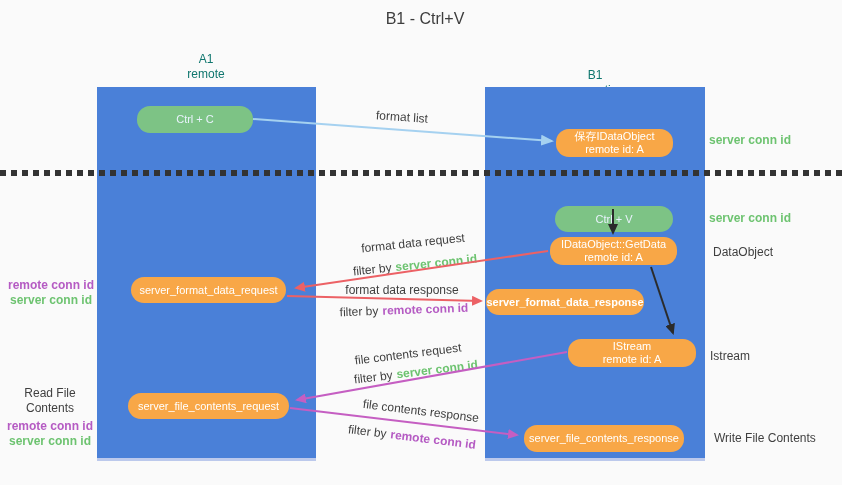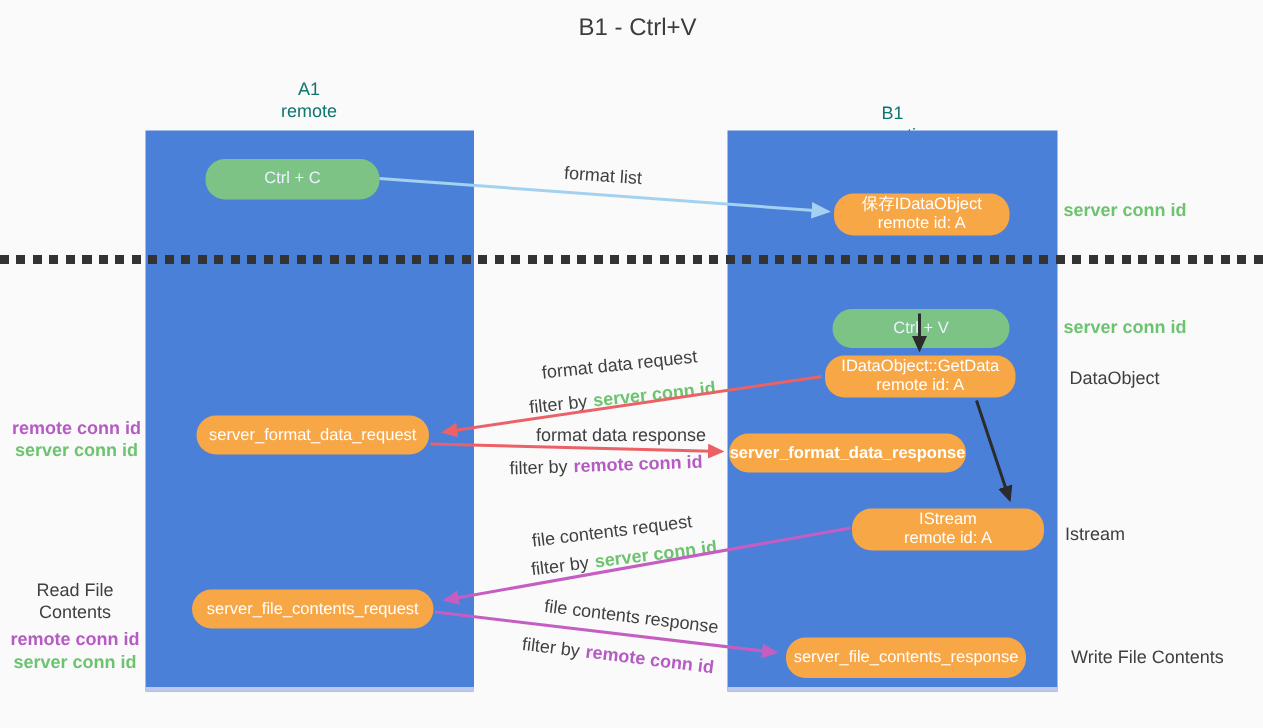--- a/index.html
+++ b/index.html
@@ -98,21 +98,21 @@
 </div>
 
 <div class="alabel" style="left:413px; top:243px; --r:-6deg;">
   <span>format data request</span>
 </div>
 <div class="alabel" style="left:415px; top:265px; --r:-6deg;">
   <span>filter by</span>
   <span class="green-id">server conn id</span>
 </div>
 
-<div class="alabel" style="left:414px; top:290px; --r:0deg;">
+<div class="alabel" style="left:402px; top:290px; --r:0deg;">
   <span>format data response</span>
 </div>
 <div class="alabel" style="left:404px; top:310px; --r:-2deg;">
   <span>filter by</span>
   <span class="purple-id">remote conn id</span>
 </div>
 
 <div class="alabel" style="left:408px; top:354px; --r:-7deg;">
   <span>file contents request</span>
 </div>

